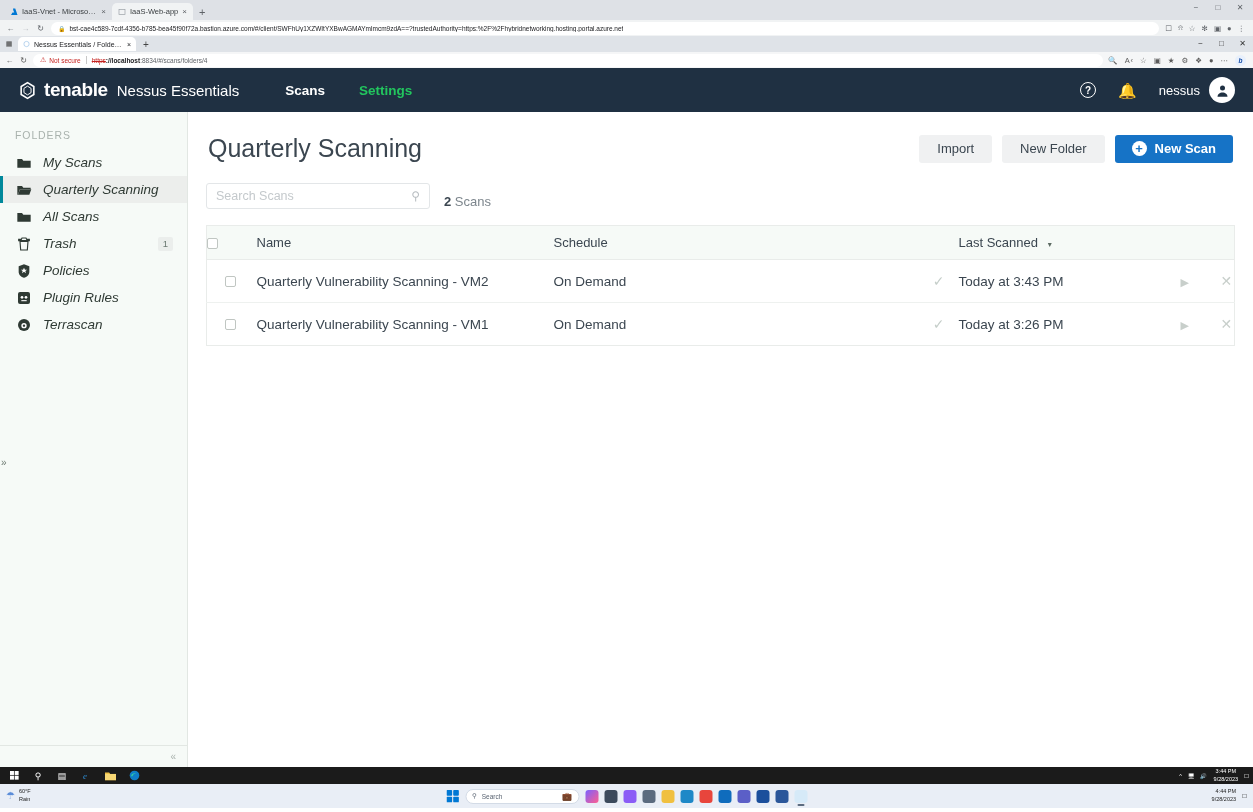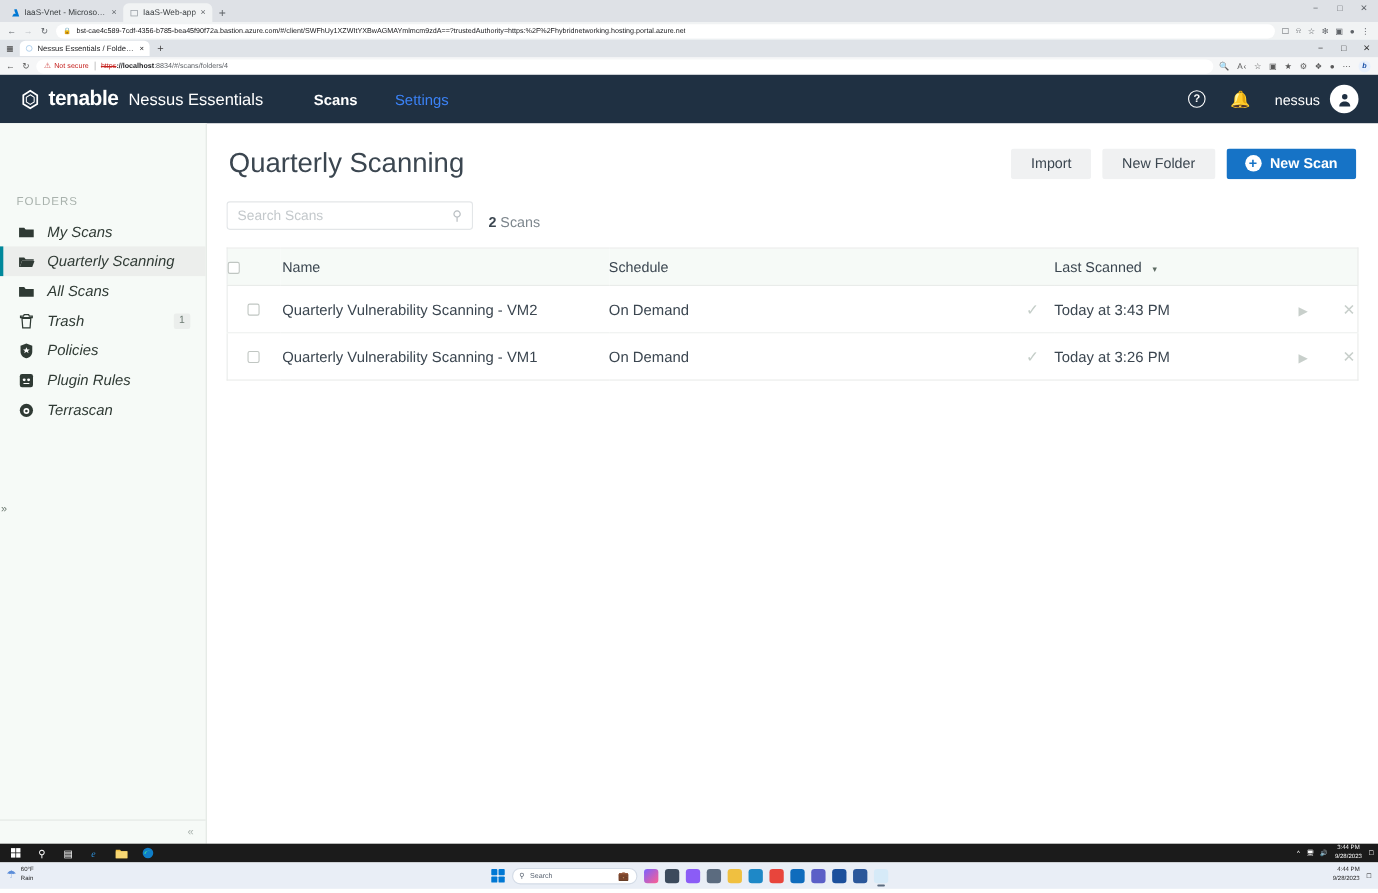--- a/index.html
+++ b/index.html
@@ -89,21 +89,21 @@
 
   .topbar {
     height:44px; background:#1f3042; display:flex; align-items:center;
     padding:0 18px; position:relative;
   }
   .brand { display:flex; align-items:center; gap:7px; }
   .brand .logo-mark { width:19px; height:19px; display:block; }
   .brand .tenable { font-size:19px; font-weight:bold; color:#fff; letter-spacing:-0.4px; }
   .brand .product { font-size:15px; color:#fff; font-weight:300; margin-left:2px; }
   .topnav { display:flex; align-items:center; gap:34px; margin-left:46px; }
-  .topnav a { font-size:13.5px; color:#3b82f6; text-decoration:none; }
+  .topnav a { font-size:13.5px; color:#22c55e; text-decoration:none;font-weight:bold; }
   .topnav a.active { color:#fff; font-weight:bold; }
   .topright { margin-left:auto; display:flex; align-items:center; gap:22px; }
   .ic-help {
     width:16px;height:16px;border-radius:50%;border:1.6px solid #fff;color:#fff;
     font-size:10px;font-weight:bold;display:flex;align-items:center;justify-content:center;
   }
   .ic-bell { color:#fff; font-size:15px; line-height:1; }
   .user { display:flex; align-items:center; gap:9px; }
   .user .uname { color:#fff; font-size:13px; }
   .avatar {
@@ -114,21 +114,21 @@
 
   .body { display:flex; height:655px; }
 
   
   .sidebar {
     width:188px; background:#f6faf7; border-right:1px solid #e2e7e3;
     position:relative; flex:none;
   }
   .sec-title {
     font-size:10.5px; color:#a9b2ad; letter-spacing:0.9px;
-    padding:17px 0 8px 15px; text-transform:uppercase;margin-top:48px;
+    padding:17px 0 8px 15px; text-transform:uppercase;
   }
   .nav-item {
     display:flex; align-items:center; gap:11px; height:27px; padding-left:15px;
     position:relative; cursor:default;
   }
   .nav-item .txt { font-size:13.5px; color:#2f3a34;font-style:italic; }
   .nav-item .ic { width:17px; display:flex; align-items:center; justify-content:center; color:#3b4a42; }
   .nav-item .ic svg { width:16px; height:16px; display:block; }
   .nav-item.active { background:#eceeec; }
   .nav-item.active::before {

